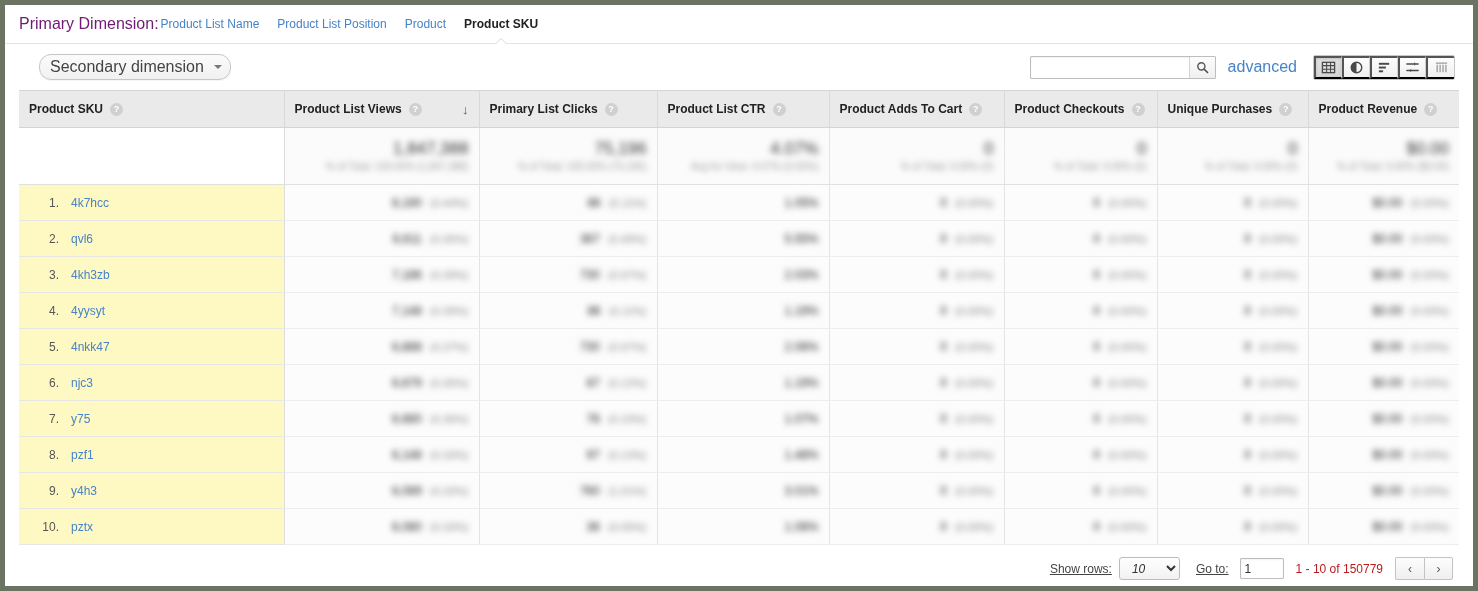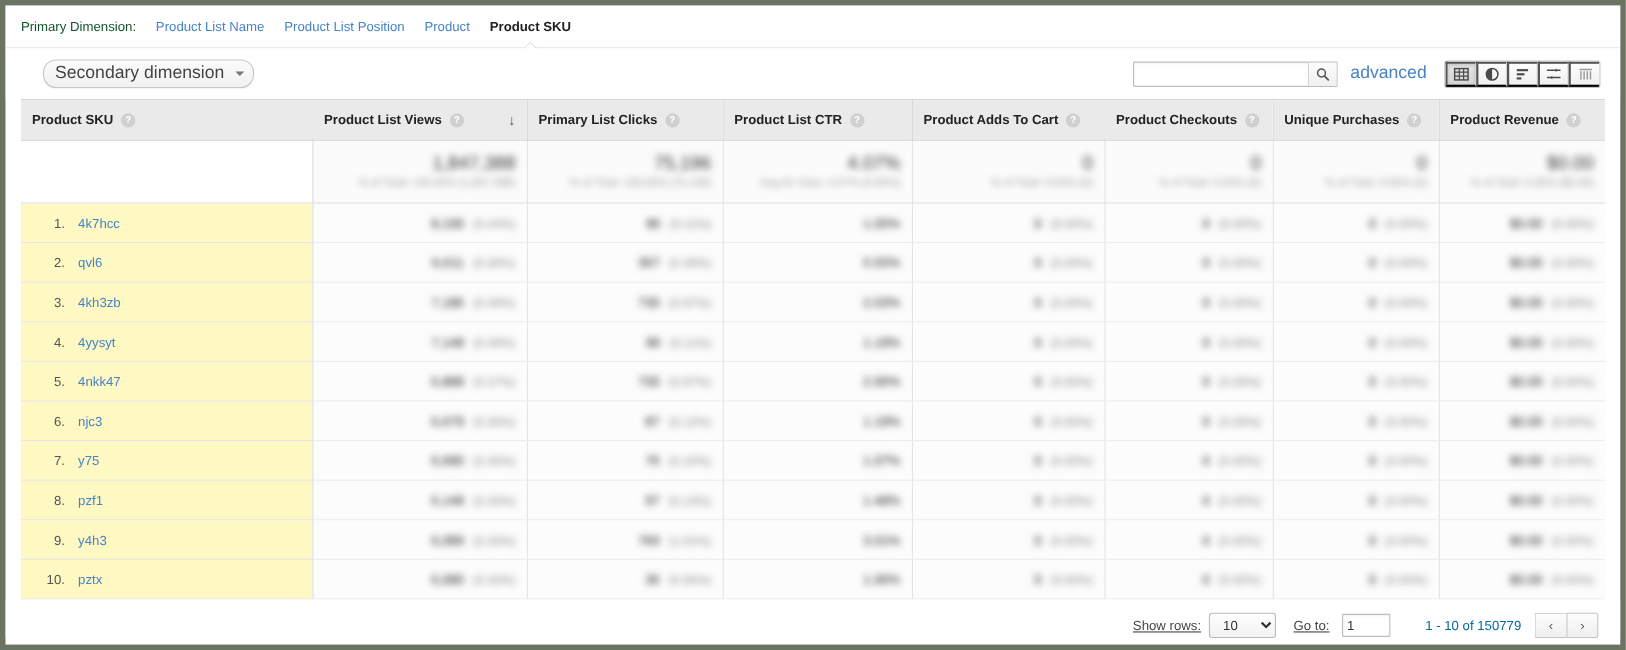--- a/index.html
+++ b/index.html
@@ -30,23 +30,23 @@
   .primary-bar {
     height: 38px;
     padding: 0 0 0 14px;
     display: flex;
     align-items: center;
     background: #fff;
     border-bottom: 1px solid #e3e3e3;
     position: relative;
   }
   .primary-label {
-    color: #14532d;
-    font-size: 12px;
-    margin-right: 18px;
+    color: #701a75;
+    font-size: 16px;
+    margin-right: 2px;
   }
   .dim-link {
     color: #4783c7;
     font-size: 12px;
     margin-right: 18px;
     cursor: pointer;
     text-decoration: none;
     white-space: nowrap;
   }
   .dim-link.active {
@@ -319,37 +319,38 @@
     height: 23px;
     font-size: 12px;
     font-family: "Liberation Sans", sans-serif;
     border: 1px solid #bbb;
     border-radius: 3px;
     background: linear-gradient(#fefefe, #f2f2f2);
     padding: 0 4px 0 8px;
     color: #333;
     cursor: pointer;
     min-width: 56px;
+    font-style: italic;
   }
   .goto-input {
     width: 34px;
     height: 19px;
     border: 1px solid #bdbdbd;
     border-radius: 1px;
     font-size: 12px;
     font-family: "Liberation Sans", sans-serif;
     padding: 0 4px;
     margin-left: 4px;
     color: #333;
     box-shadow: inset 0 1px 2px rgba(0,0,0,.06);
     outline: none;
   }
   .range-text {
-    margin: 0 12px 0 32px;
-    color: #0369a1;
+    margin: 0 12px 0 12px;
+    color: #b91c1c;
     white-space: nowrap;
   }
   .nav-group { display: flex; }
   .nav-btn {
     width: 29px;
     height: 23px;
     border: 1px solid #c3c3c3;
     background: linear-gradient(#fdfdfd, #efefef);
     font-size: 12px;
     color: #555;

